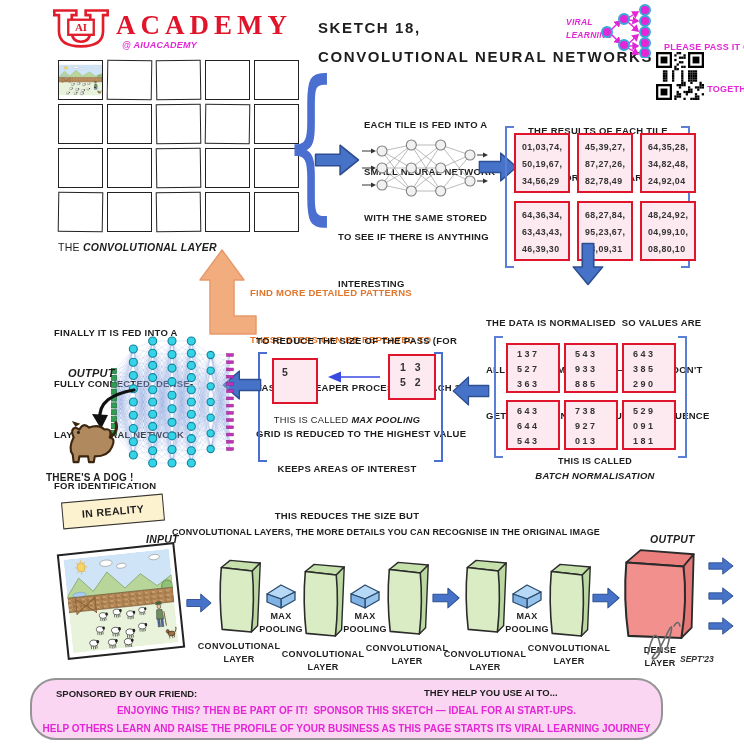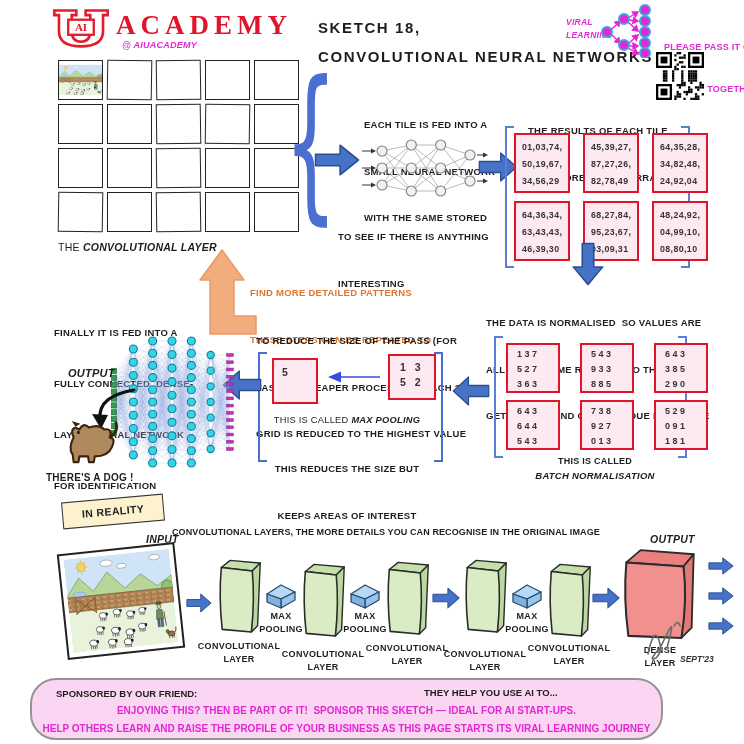--- a/index.html
+++ b/index.html
@@ -18,23 +18,23 @@
 .tiles svg:nth-child(7n+2){transform:rotate(.9deg)}
 .tiles svg:nth-child(5n+3){transform:rotate(-.9deg)}
 .brace{position:absolute;left:284px;top:52px;font-size:168px;line-height:182px;color:#4a6fd0;transform:scaleX(.5);transform-origin:left;font-family:"DejaVu Sans",sans-serif;font-weight:normal}
 .barrow{position:absolute}
 .barrow svg{width:100%;height:100%;display:block}
 .barrow.left svg{transform:scaleX(-1)}
 .barrow.down svg{transform:rotate(90deg)}
 .brk{position:absolute;width:9px;border:2.4px solid #5b7fd6}
 .brk.l{border-right:0}
 .brk.r{border-left:0}
-.agrid{position:absolute;display:grid;grid-template-columns:repeat(3,56px);grid-auto-rows:60px;gap:8px 13px}
+.agrid{position:absolute;display:grid;grid-template-columns:repeat(3,56px);grid-auto-rows:60px;gap:8px 7px}
 .abox{background:var(--array-pink);border:2px solid var(--red);padding:4px 2px 0 6px;font-size:8.8px;font-weight:bold;line-height:17px;letter-spacing:.4px;color:#333}
-.ngrid{position:absolute;display:grid;grid-template-columns:repeat(3,54px);grid-auto-rows:50px;gap:7px 20px}
+.ngrid{position:absolute;display:grid;grid-template-columns:repeat(3,54px);grid-auto-rows:50px;gap:7px 4px}
 .nbox{background:var(--array-pink);border:2px solid var(--red);padding:2px 0 0 9px;font-size:9px;font-weight:bold;line-height:15px;letter-spacing:2.5px;color:#333}
 .pbox{position:absolute;background:var(--array-pink);border:2px solid var(--red);font-size:10.5px;font-weight:bold;color:#333;letter-spacing:3px;line-height:15px}
 .badge{position:absolute;left:62px;top:498px;width:102px;height:27px;background:var(--badge-cream);border:1.7px solid #333;transform:rotate(-5deg);text-align:center;line-height:24px;font-size:10.5px;font-weight:bold;letter-spacing:.4px}
 .slab{position:absolute;width:46px;height:84px}
 .wedge{position:absolute;width:34px;height:28px}
 .lbl{position:absolute;white-space:normal;text-align:center;font-size:9px;line-height:12.5px;font-weight:bold;letter-spacing:.3px}
 .banner{position:absolute;left:30px;top:678px;width:633px;height:62px;background:var(--banner-pink);border:2px solid #949494;border-radius:26px}
 .banner .bl{position:absolute;white-space:pre;font-weight:bold}
 .qr{position:absolute;left:656px;top:52px;width:48px;height:48px}
 .defs{position:absolute;width:0;height:0;overflow:hidden}
@@ -516,22 +516,22 @@
   <svg style="position:absolute;left:326px;top:370px;width:58px;height:14px" viewBox="0 0 58 14">
     <line x1="54" y1="7" x2="13" y2="7" stroke="#3a4ae0" stroke-width="1.7"></line>
     <polygon points="2,7 15,1.5 15,12.5" fill="#3a4ae0"></polygon>
   </svg>
   <div class="pbox" style="left:388px;top:354px;width:48px;height:46px;padding:4px 0 3px 10px">
       <div>1 3</div>
       <div>5 2</div>
     </div>
   <div class="t" style="left:264px;top:413px;width:166px;text-align:center;font-size:9.3px"><span style="font-weight:normal">THIS IS CALLED </span><span style="font-style:italic">MAX POOLING</span></div>
   <div class="t" style="left:264px;top:430px;width:166px;text-align:center">
+    <div>KEEPS AREAS OF INTEREST</div>
     <div>THIS REDUCES THE SIZE BUT</div>
-    <div>KEEPS AREAS OF INTEREST</div>
   </div>
   <div class="barrow left" style="left:452px;top:374px;width:38px;height:34px">
       <svg viewBox="0 0 60 44" preserveAspectRatio="none">
         <polygon points="2,15 34,15 34,4 58,22 34,40 34,29 2,29" fill="#4673c8" stroke="#2d4f92" stroke-width="2" stroke-linejoin="round"></polygon>
       </svg>
     </div>
   <div class="barrow left" style="left:222px;top:368px;width:40px;height:34px">
       <svg viewBox="0 0 60 44" preserveAspectRatio="none">
         <polygon points="2,15 34,15 34,4 58,22 34,40 34,29 2,29" fill="#4673c8" stroke="#2d4f92" stroke-width="2" stroke-linejoin="round"></polygon>
       </svg>

